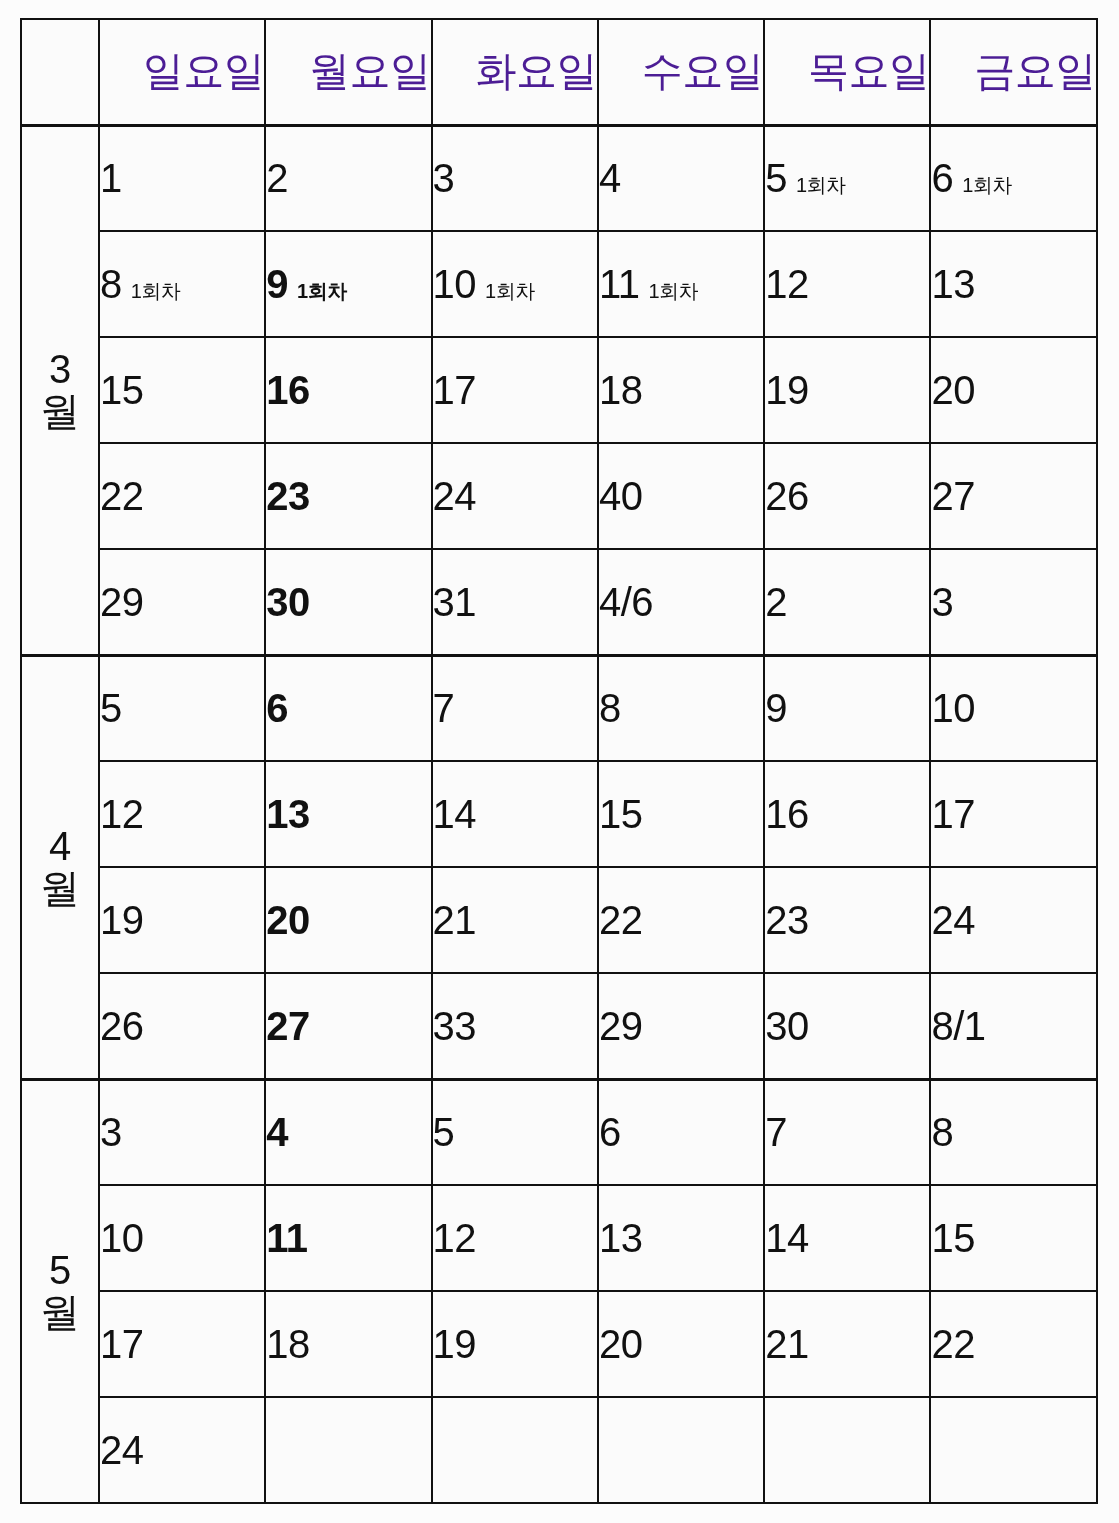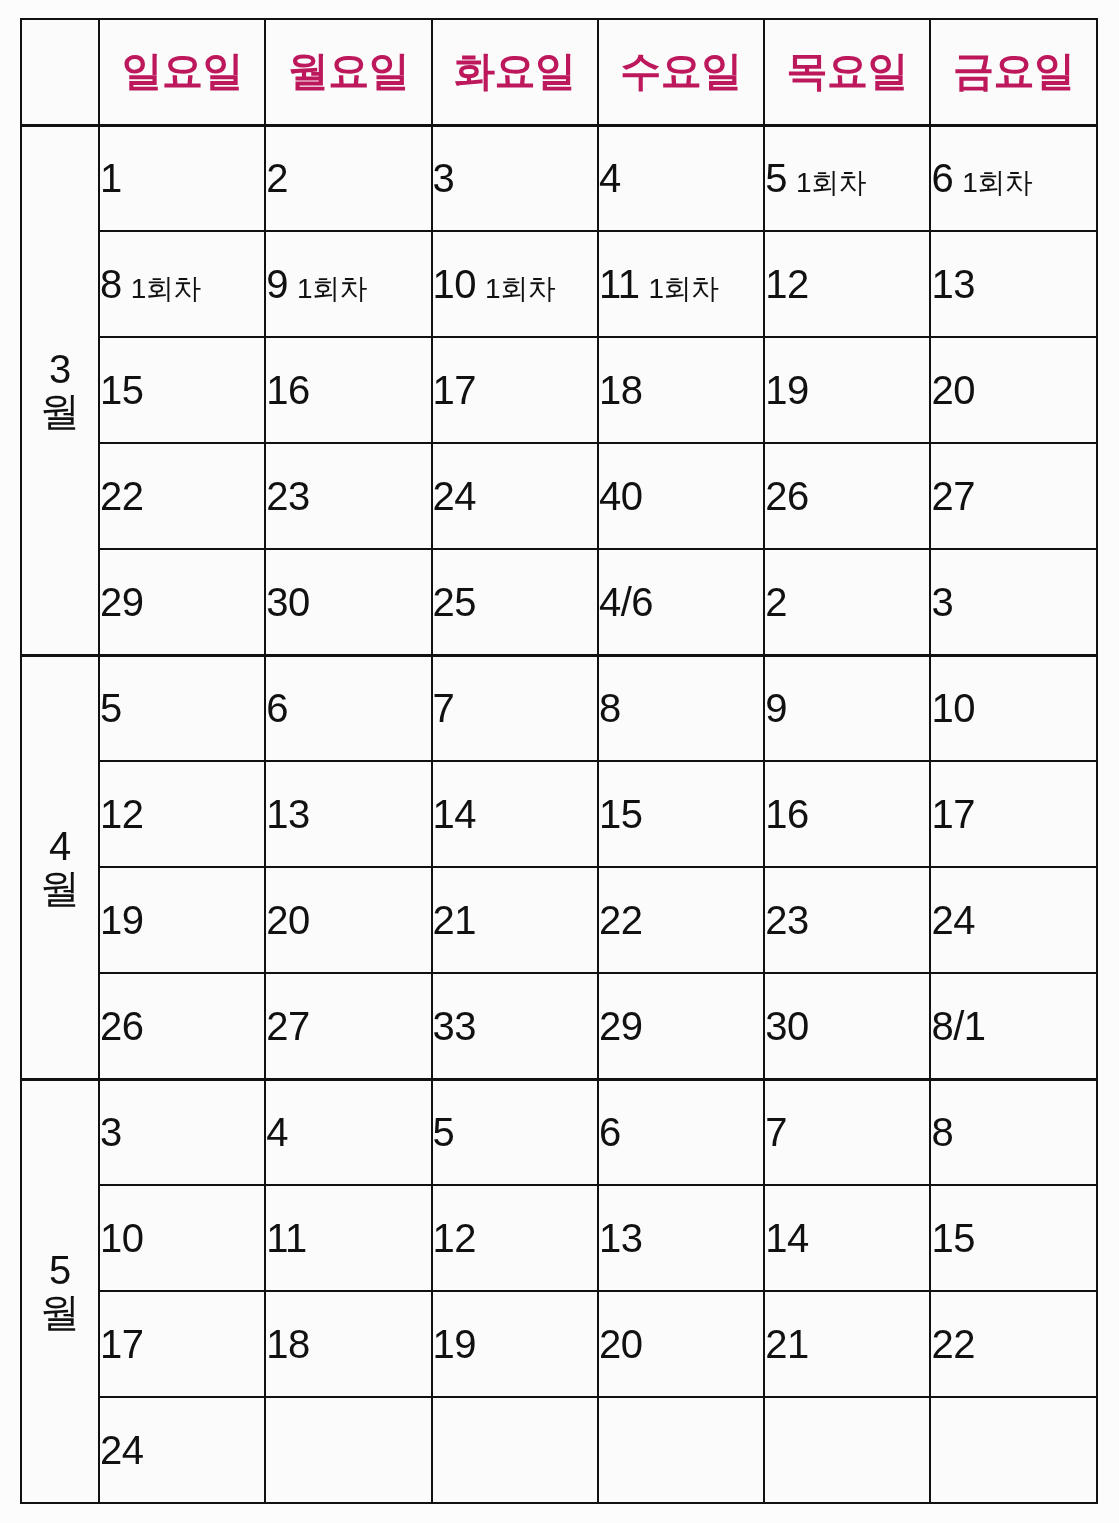--- a/index.html
+++ b/index.html
@@ -38,23 +38,23 @@
   }
 
   
   col.month-col { width: 78px; }
   col.day-col   { width: 166.3px; }
 
   
   thead th {
     height: 106px;
     font-size: 41px;
-    font-weight: 700;
-    color: #be185d;
-    text-align: center;
+    font-weight: 400;
+    color: #4c1d95;
+    text-align: right;
     vertical-align: middle;
     letter-spacing: -0.5px;
     background: #fbfbfb;
   }
   thead th.corner {
     border-left: 2px solid #111111;
   }
 
   
   td.month-label {
@@ -75,30 +75,30 @@
     font-size: 0;
     color: #111111;
   }
   td.day .num {
     font-size: 40px;
     line-height: 1;
     vertical-align: baseline;
     letter-spacing: -0.5px;
   }
   td.day .tag {
-    font-size: 28px;
+    font-size: 20px;
     line-height: 1;
     vertical-align: baseline;
     margin-left: 9px;
     letter-spacing: -0.5px;
   }
 
   
   td.c-sun { background: #e5edfa; }
-  td.c-mon { background: #e8f5ed; }
+  td.c-mon { background: #e8f5ed; font-weight: bold; }
   td.c-tue { background: #eee9f8; }
   td.c-wed { background: #fdeee0; }
   td.c-thu { background: #fcf6dd; }
   td.c-fri { background: #fbeced; }
   td.c-off { background: #7f7f7f; }
 
   
   tr.month-start > td { border-top: 3px solid #111111; }
 
   
@@ -163,21 +163,21 @@
           <td class="day c-sun"><span class="num">22</span></td>
           <td class="day c-mon"><span class="num">23</span></td>
           <td class="day c-tue"><span class="num">24</span></td>
           <td class="day c-wed"><span class="num">40</span></td>
           <td class="day c-thu"><span class="num">26</span></td>
           <td class="day c-fri"><span class="num">27</span></td>
         </tr>
         <tr>
           <td class="day c-off"><span class="num">29</span></td>
           <td class="day c-mon"><span class="num">30</span></td>
-          <td class="day c-tue"><span class="num">25</span></td>
+          <td class="day c-tue"><span class="num">31</span></td>
           <td class="day c-wed"><span class="num">4/6</span></td>
           <td class="day c-thu"><span class="num">2</span></td>
           <td class="day c-fri"><span class="num">3</span></td>
         </tr>
         <tr class="month-start">
           <td class="month-label" rowspan="4">4
 월</td>
           <td class="day c-sun"><span class="num">5</span></td>
           <td class="day c-mon"><span class="num">6</span></td>
           <td class="day c-tue"><span class="num">7</span></td>

